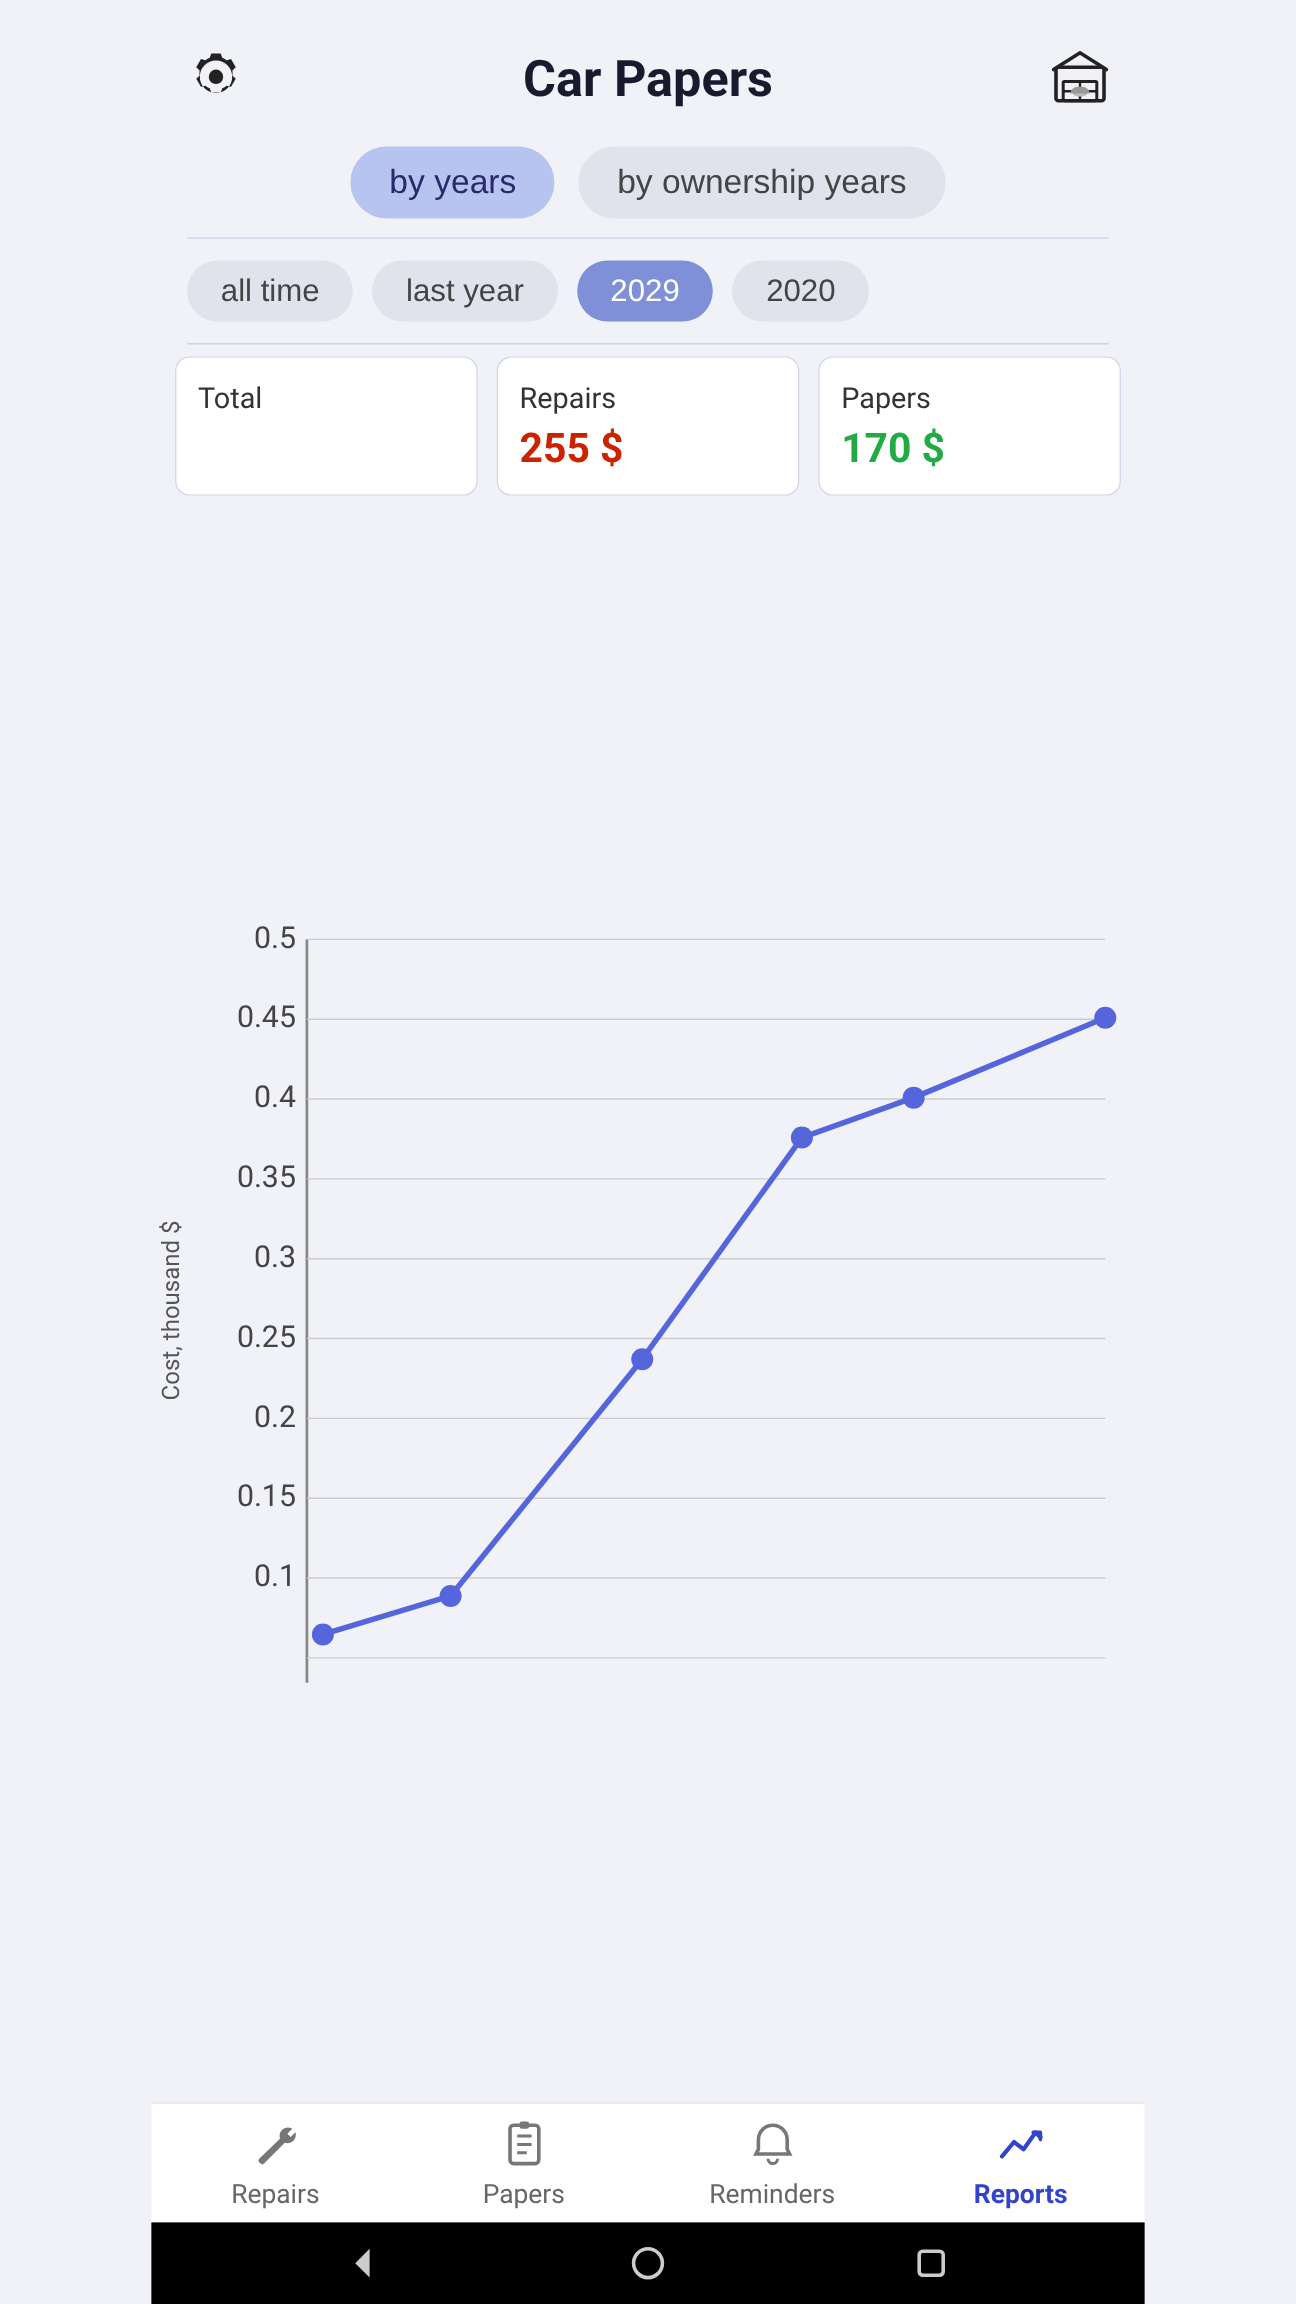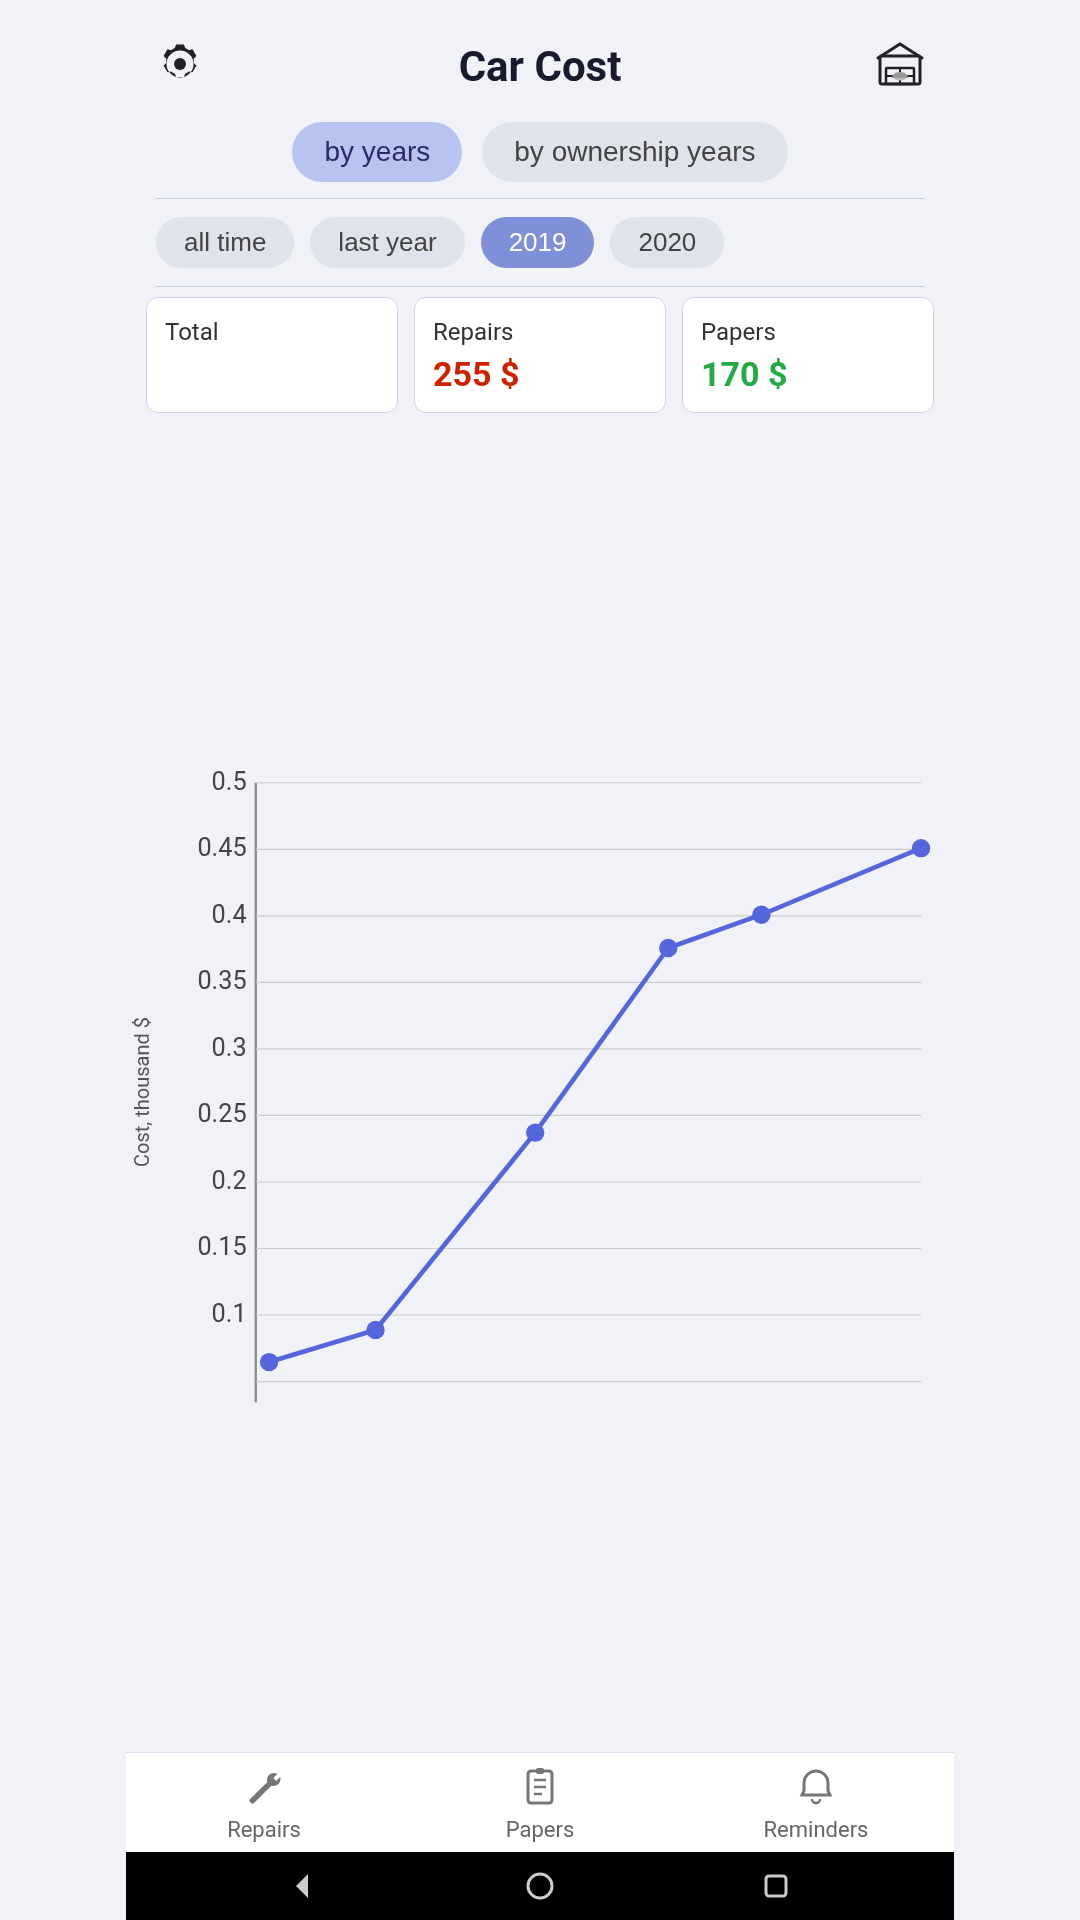--- a/index.html
+++ b/index.html
@@ -210,21 +210,21 @@
 </head>
 <body>
 
 <div class="header">
   <span class="gear-icon">
     <svg viewBox="0 0 48 48" fill="none" xmlns="http://www.w3.org/2000/svg">
       <path d="M24 30a6 6 0 1 0 0-12 6 6 0 0 0 0 12z" fill="#222"></path>
       <path fill-rule="evenodd" clip-rule="evenodd" d="M20.07 4.5l-1.3 3.55a13.9 13.9 0 0 0-3.6 2.08l-3.7-.87-3.93 6.8 2.8 2.6a14.1 14.1 0 0 0 0 4.28l-2.8 2.6 3.93 6.8 3.7-.87a13.9 13.9 0 0 0 3.6 2.08l1.3 3.55h7.86l1.3-3.55a13.9 13.9 0 0 0 3.6-2.08l3.7.87 3.93-6.8-2.8-2.6a14.1 14.1 0 0 0 0-4.28l2.8-2.6-3.93-6.8-3.7.87a13.9 13.9 0 0 0-3.6-2.08L27.93 4.5H20.07zm3.93 6a13.5 13.5 0 1 1 0 27 13.5 13.5 0 0 1 0-27z" fill="#222"></path>
     </svg>
   </span>
-  <span class="header-title">Car Cost</span>
+  <span class="header-title">Car Papers</span>
   <span class="car-icon">
     <svg viewBox="0 0 48 48" fill="none" xmlns="http://www.w3.org/2000/svg">
       <rect x="4" y="16" width="40" height="28" rx="2" stroke="#222" stroke-width="3" fill="none"></rect>
       <path d="M2 18L24 4l22 14" stroke="#222" stroke-width="3" fill="none" stroke-linecap="round"></path>
       <rect x="10" y="28" width="28" height="16" rx="1" stroke="#222" stroke-width="2.5" fill="none"></rect>
       <path d="M10 36h28" stroke="#222" stroke-width="2"></path>
       <path d="M24 28v16" stroke="#222" stroke-width="2"></path>
 
       <ellipse cx="24" cy="38" rx="6" ry="2.5" fill="#bbb"></ellipse>
       <path d="M16 38c0-3 2.5-6 8-6s8 3 8 6" fill="#999"></path>
@@ -244,21 +244,21 @@
 <div class="divider"></div>
 
 <div class="filter-row2">
   <button class="pill2 pill2-inactive">
     <span>all time</span>
   </button>
   <button class="pill2 pill2-inactive">
     <span>last year</span>
   </button>
   <button class="pill2 pill2-active">
-    <span>2019</span>
+    <span>2029</span>
   </button>
   <button class="pill2 pill2-inactive">
     <span>2020</span>
   </button>
 </div>
 
 <div class="divider"></div>
 
 <div class="cards-row">
   <div class="card">
@@ -341,20 +341,29 @@
   <div class="nav-item">
     <span class="nav-icon">
       <svg viewBox="0 0 40 40" fill="none" xmlns="http://www.w3.org/2000/svg">
         <path d="M20 4a12 12 0 0 0-12 12v8l-2 4h28l-2-4v-8A12 12 0 0 0 20 4z" stroke="#777" stroke-width="3" fill="none"></path>
         <path d="M16 32a4 4 0 0 0 8 0" stroke="#777" stroke-width="2.5" fill="none"></path>
       </svg>
     </span>
     <span class="nav-label">Reminders</span>
   </div>
 
+  <div class="nav-item">
+    <span class="nav-icon">
+      <svg viewBox="0 0 40 40" fill="none" xmlns="http://www.w3.org/2000/svg">
+        <polyline points="4,30 14,18 22,24 32,10 36,14" fill="none" stroke="#3344cc" stroke-width="3.5" stroke-linejoin="round" stroke-linecap="round"></polyline>
+        <polyline points="30,10 36,10 36,16" fill="none" stroke="#3344cc" stroke-width="3" stroke-linecap="round" stroke-linejoin="round"></polyline>
+      </svg>
+    </span>
+    <span class="nav-label-active">Reports</span>
+  </div>
 </div>
 
 <div class="android-nav">
   <svg viewBox="0 0 32 32">
     <polygon points="20,4 8,16 20,28" fill="#ccc"></polygon>
   </svg>
   <svg viewBox="0 0 32 32">
     <circle cx="16" cy="16" r="12" stroke="#ccc" stroke-width="3" fill="none"></circle>
   </svg>
   <svg viewBox="0 0 32 32">

